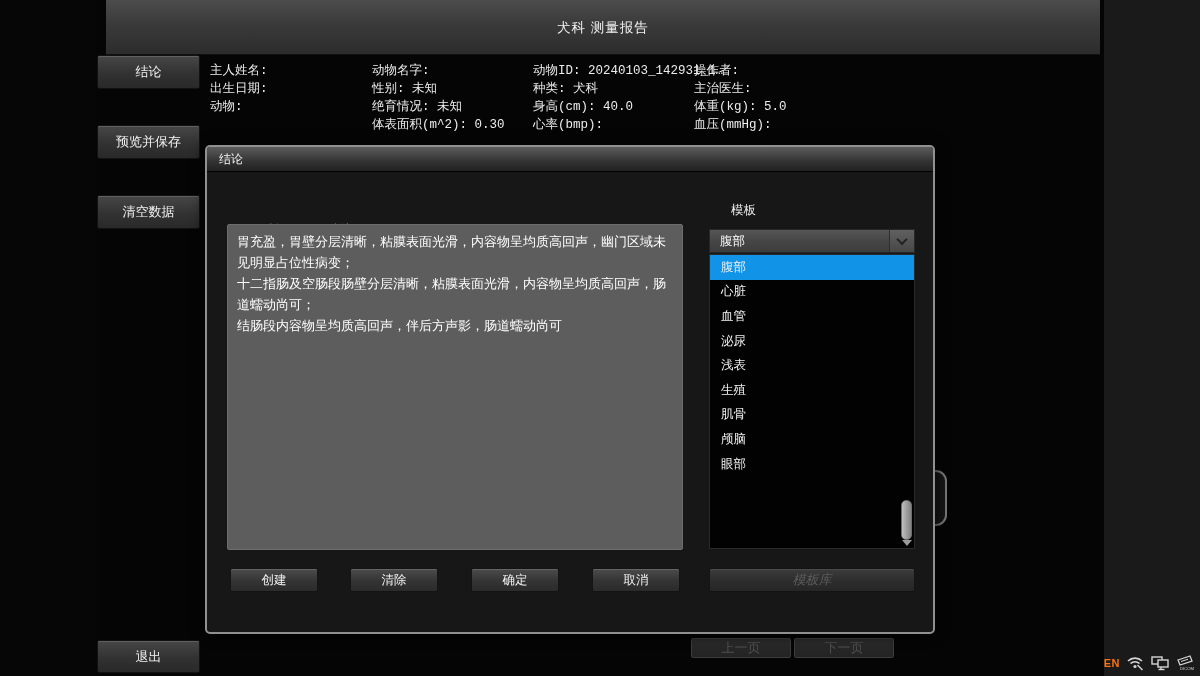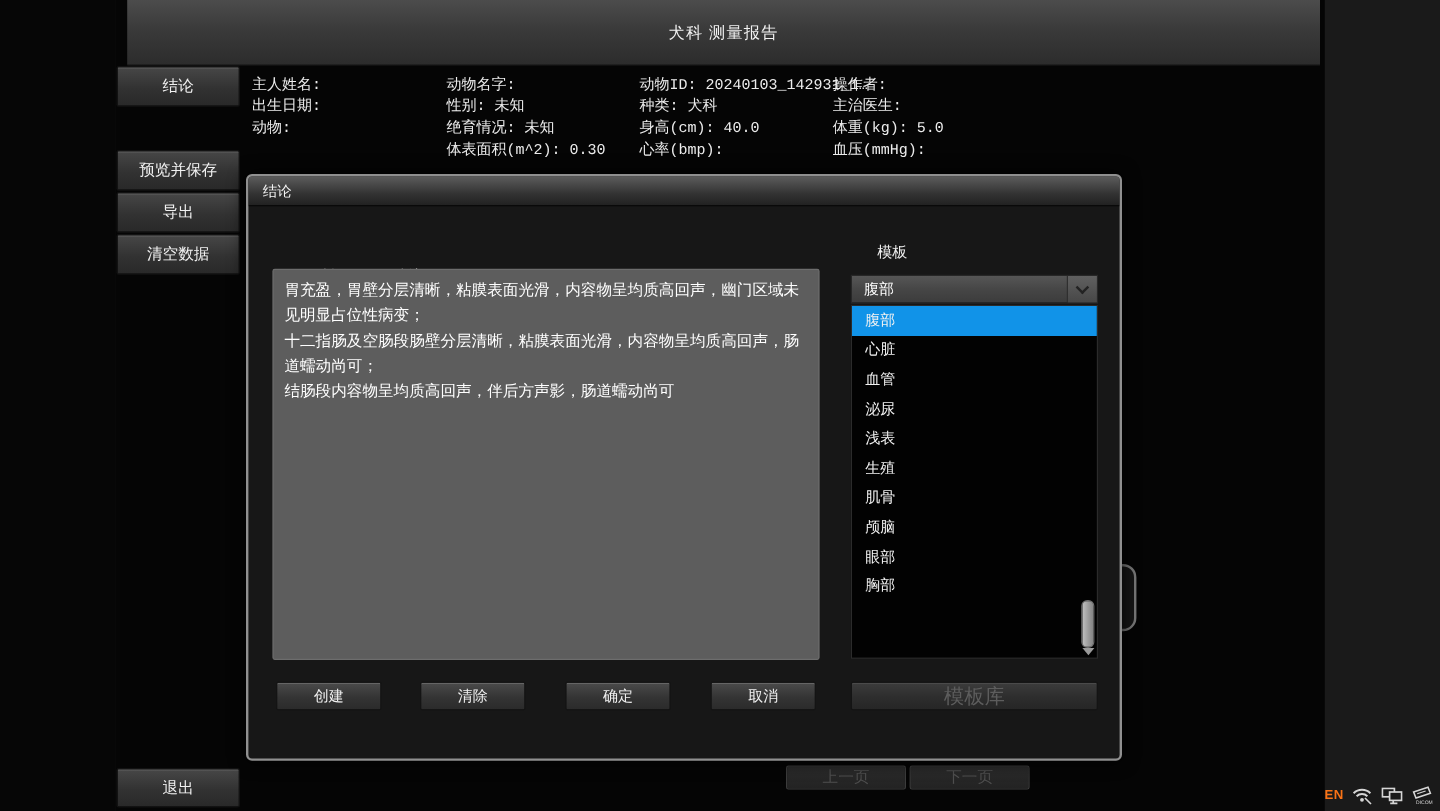--- a/index.html
+++ b/index.html
@@ -131,36 +131,36 @@
     position: absolute; left: 1px; bottom: 1px; width: 0; height: 0;
     border-left: 5px solid transparent; border-right: 5px solid transparent;
     border-top: 6px solid #9a9a9a; cursor: pointer;
   }
 
   .tpl-lib-btn {
     position: absolute; left: 502px; top: 421px; width: 206px; height: 24px;
     background: linear-gradient(180deg, #3c3c3c 0%, #2d2d2d 55%, #262626 100%);
     border: 1px solid #141414; border-radius: 2px;
     box-shadow: inset 0 1px 0 rgba(255,255,255,0.08);
-    color: #5d5d5d; font-size: 17px;
-    display: flex; align-items: center; justify-content: center;
+    color: #5d5d5d; font-size: 13px;
+    display: flex; align-items: center; justify-content: center; font-style: italic;
   }
 
   .dialog-handle {
     position: absolute; left: 921px; top: 470px; width: 26px; height: 56px;
     border: 2px solid #787878; border-radius: 11px; background: #161616;
     z-index: 1; cursor: pointer;
   }
 
   .footer-btn {
     position: absolute; top: 638px; width: 100px; height: 20px;
     background: linear-gradient(180deg, #2b2b2b 0%, #232323 100%);
     border: 1px solid #3c3c3c; border-radius: 2px;
     color: #4f4f4f; font-size: 13px;
-    display: flex; align-items: center; justify-content: center;
+    display: flex; align-items: center; justify-content: center; margin-left: 36px;
   }
   .footer-btn.prev { left: 655px; }
   .footer-btn.next { left: 758px; }
 
   .exit-btn {
     position: absolute; left: 97px; top: 640px; width: 103px; height: 33px;
     background: linear-gradient(180deg, #474747 0%, #323232 55%, #292929 100%);
     border: 1px solid #121212; border-radius: 2px;
     box-shadow: inset 0 1px 0 rgba(255,255,255,0.14);
     color: #f1f1f1; font-size: 13px;
@@ -183,21 +183,20 @@
   <div class="left-strip"></div>
 
   <div class="app-window">
     <div class="titlebar">
       <div class="title">犬科 测量报告</div>
     </div>
   </div>
 
   <div class="sidebar-btn" style="top:55px">结论</div>
   <div class="sidebar-btn" style="top:125px">预览并保存</div>
-  <div class="sidebar-btn" style="top:160px">导出</div>
   <div class="sidebar-btn" style="top:195px">清空数据</div>
 
   <div class="info-grid">
     <div class="info-col c0">
       <div>主人姓名:</div>
       <div>出生日期:</div>
       <div>动物:</div>
     </div>
     <div class="info-col c1">
       <div>动物名字:</div>
@@ -256,21 +255,20 @@
     <div class="tpl-list">
       <div class="tpl-option selected">腹部</div>
       <div class="tpl-option">心脏</div>
       <div class="tpl-option">血管</div>
       <div class="tpl-option">泌尿</div>
       <div class="tpl-option">浅表</div>
       <div class="tpl-option">生殖</div>
       <div class="tpl-option">肌骨</div>
       <div class="tpl-option">颅脑</div>
       <div class="tpl-option">眼部</div>
-      <div class="tpl-option">胸部</div>
       <div class="tpl-scrollbar">
         <div class="tpl-scroll-thumb"></div>
         <div class="tpl-scroll-down"></div>
       </div>
     </div>
 
     <div class="tpl-lib-btn">模板库</div>
   </div>
 
   <div class="footer-btn prev">上一页</div>

